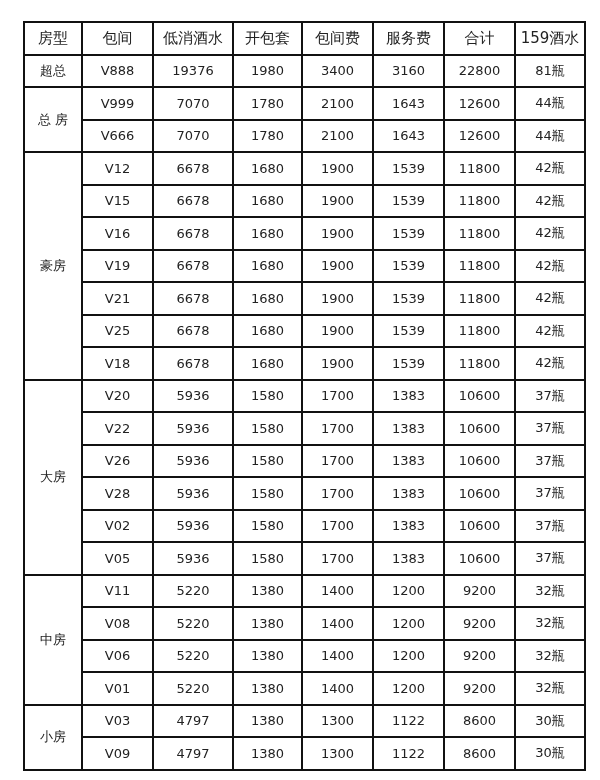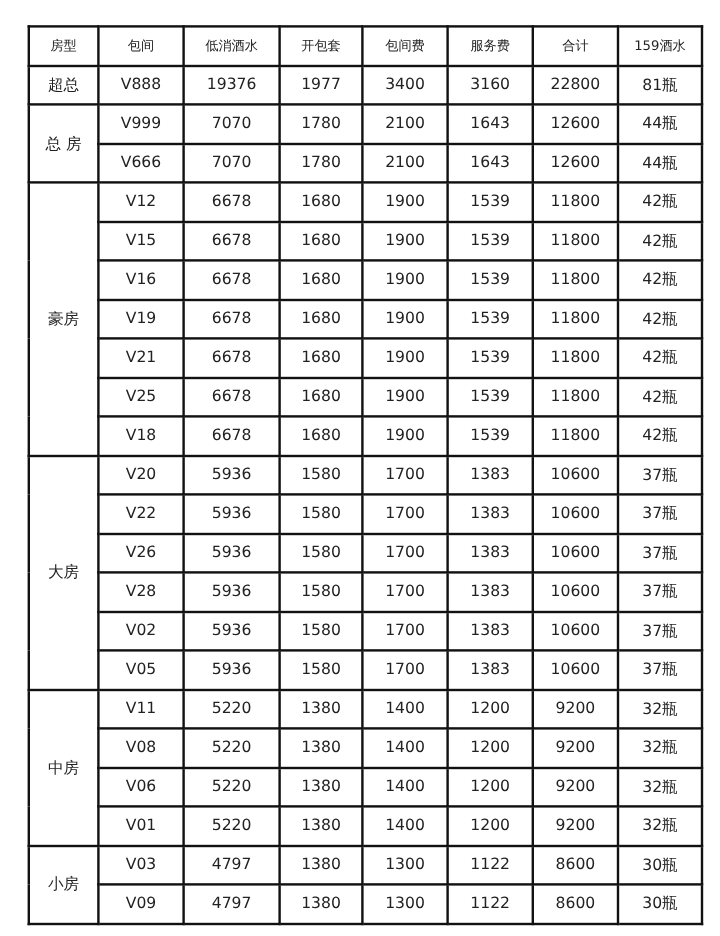--- a/index.html
+++ b/index.html
@@ -11,21 +11,21 @@
     width: 561px; height: 747px;
     table-layout: fixed;
   }
   table.price-table td, table.price-table th {
     border: 2px solid #111;
     text-align: center; vertical-align: middle;
     font-size: 13px; font-weight: normal;
     padding: 0; height: 30.5px;
     white-space: nowrap;
   }
-  table.price-table th { font-size: 11px; }
+  table.price-table th { font-size: 15px; }
   td.type-cell { font-size: 14px; }
 </style>
 </head>
 <body>
 
 <table class="price-table">
   <colgroup>
     <col style="width:58px">
       <col style="width:71px">
       <col style="width:80px">
@@ -45,21 +45,21 @@
       <th>服务费</th>
       <th>合计</th>
       <th>159酒水</th>
     </tr>
   </thead>
   <tbody id="tbody">
       <tr>
         <td class="type-cell" rowspan="1">超总</td>
         <td>V888</td>
         <td>19376</td>
-        <td>1977</td>
+        <td>1980</td>
         <td>3400</td>
         <td>3160</td>
         <td>22800</td>
         <td>81瓶</td>
       </tr>
       <tr>
         <td class="type-cell" rowspan="2">总 房</td>
         <td>V999</td>
         <td>7070</td>
         <td>1780</td>

